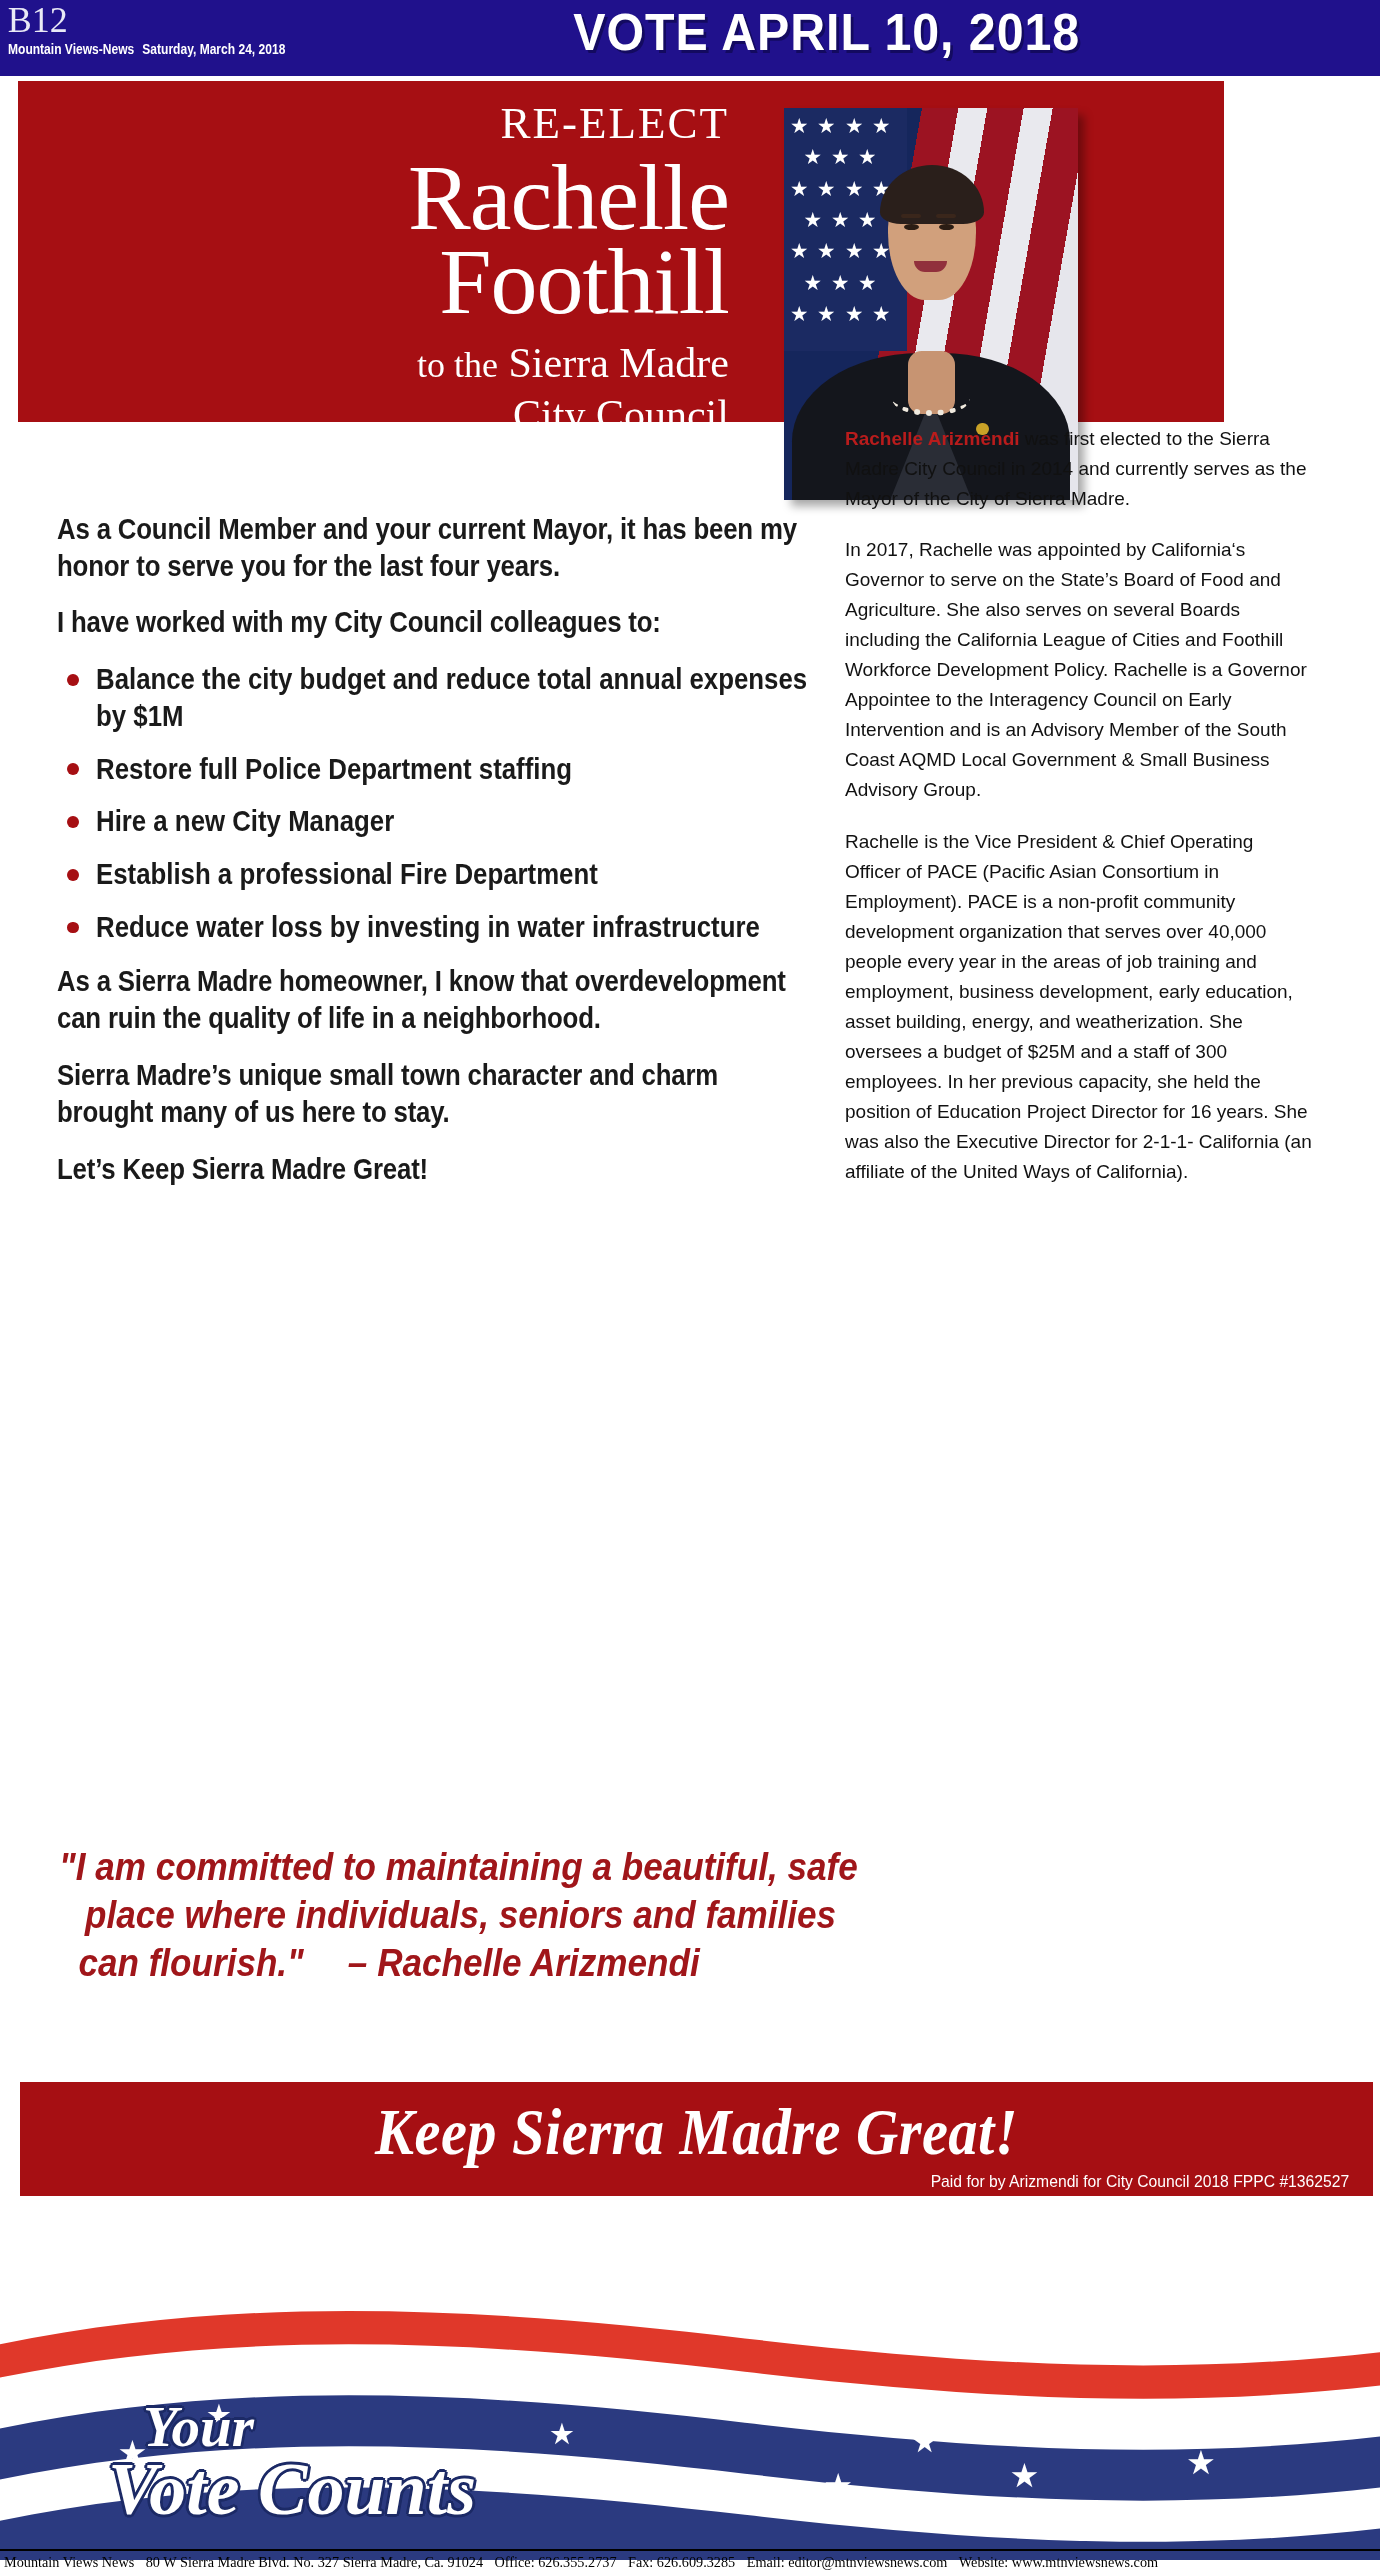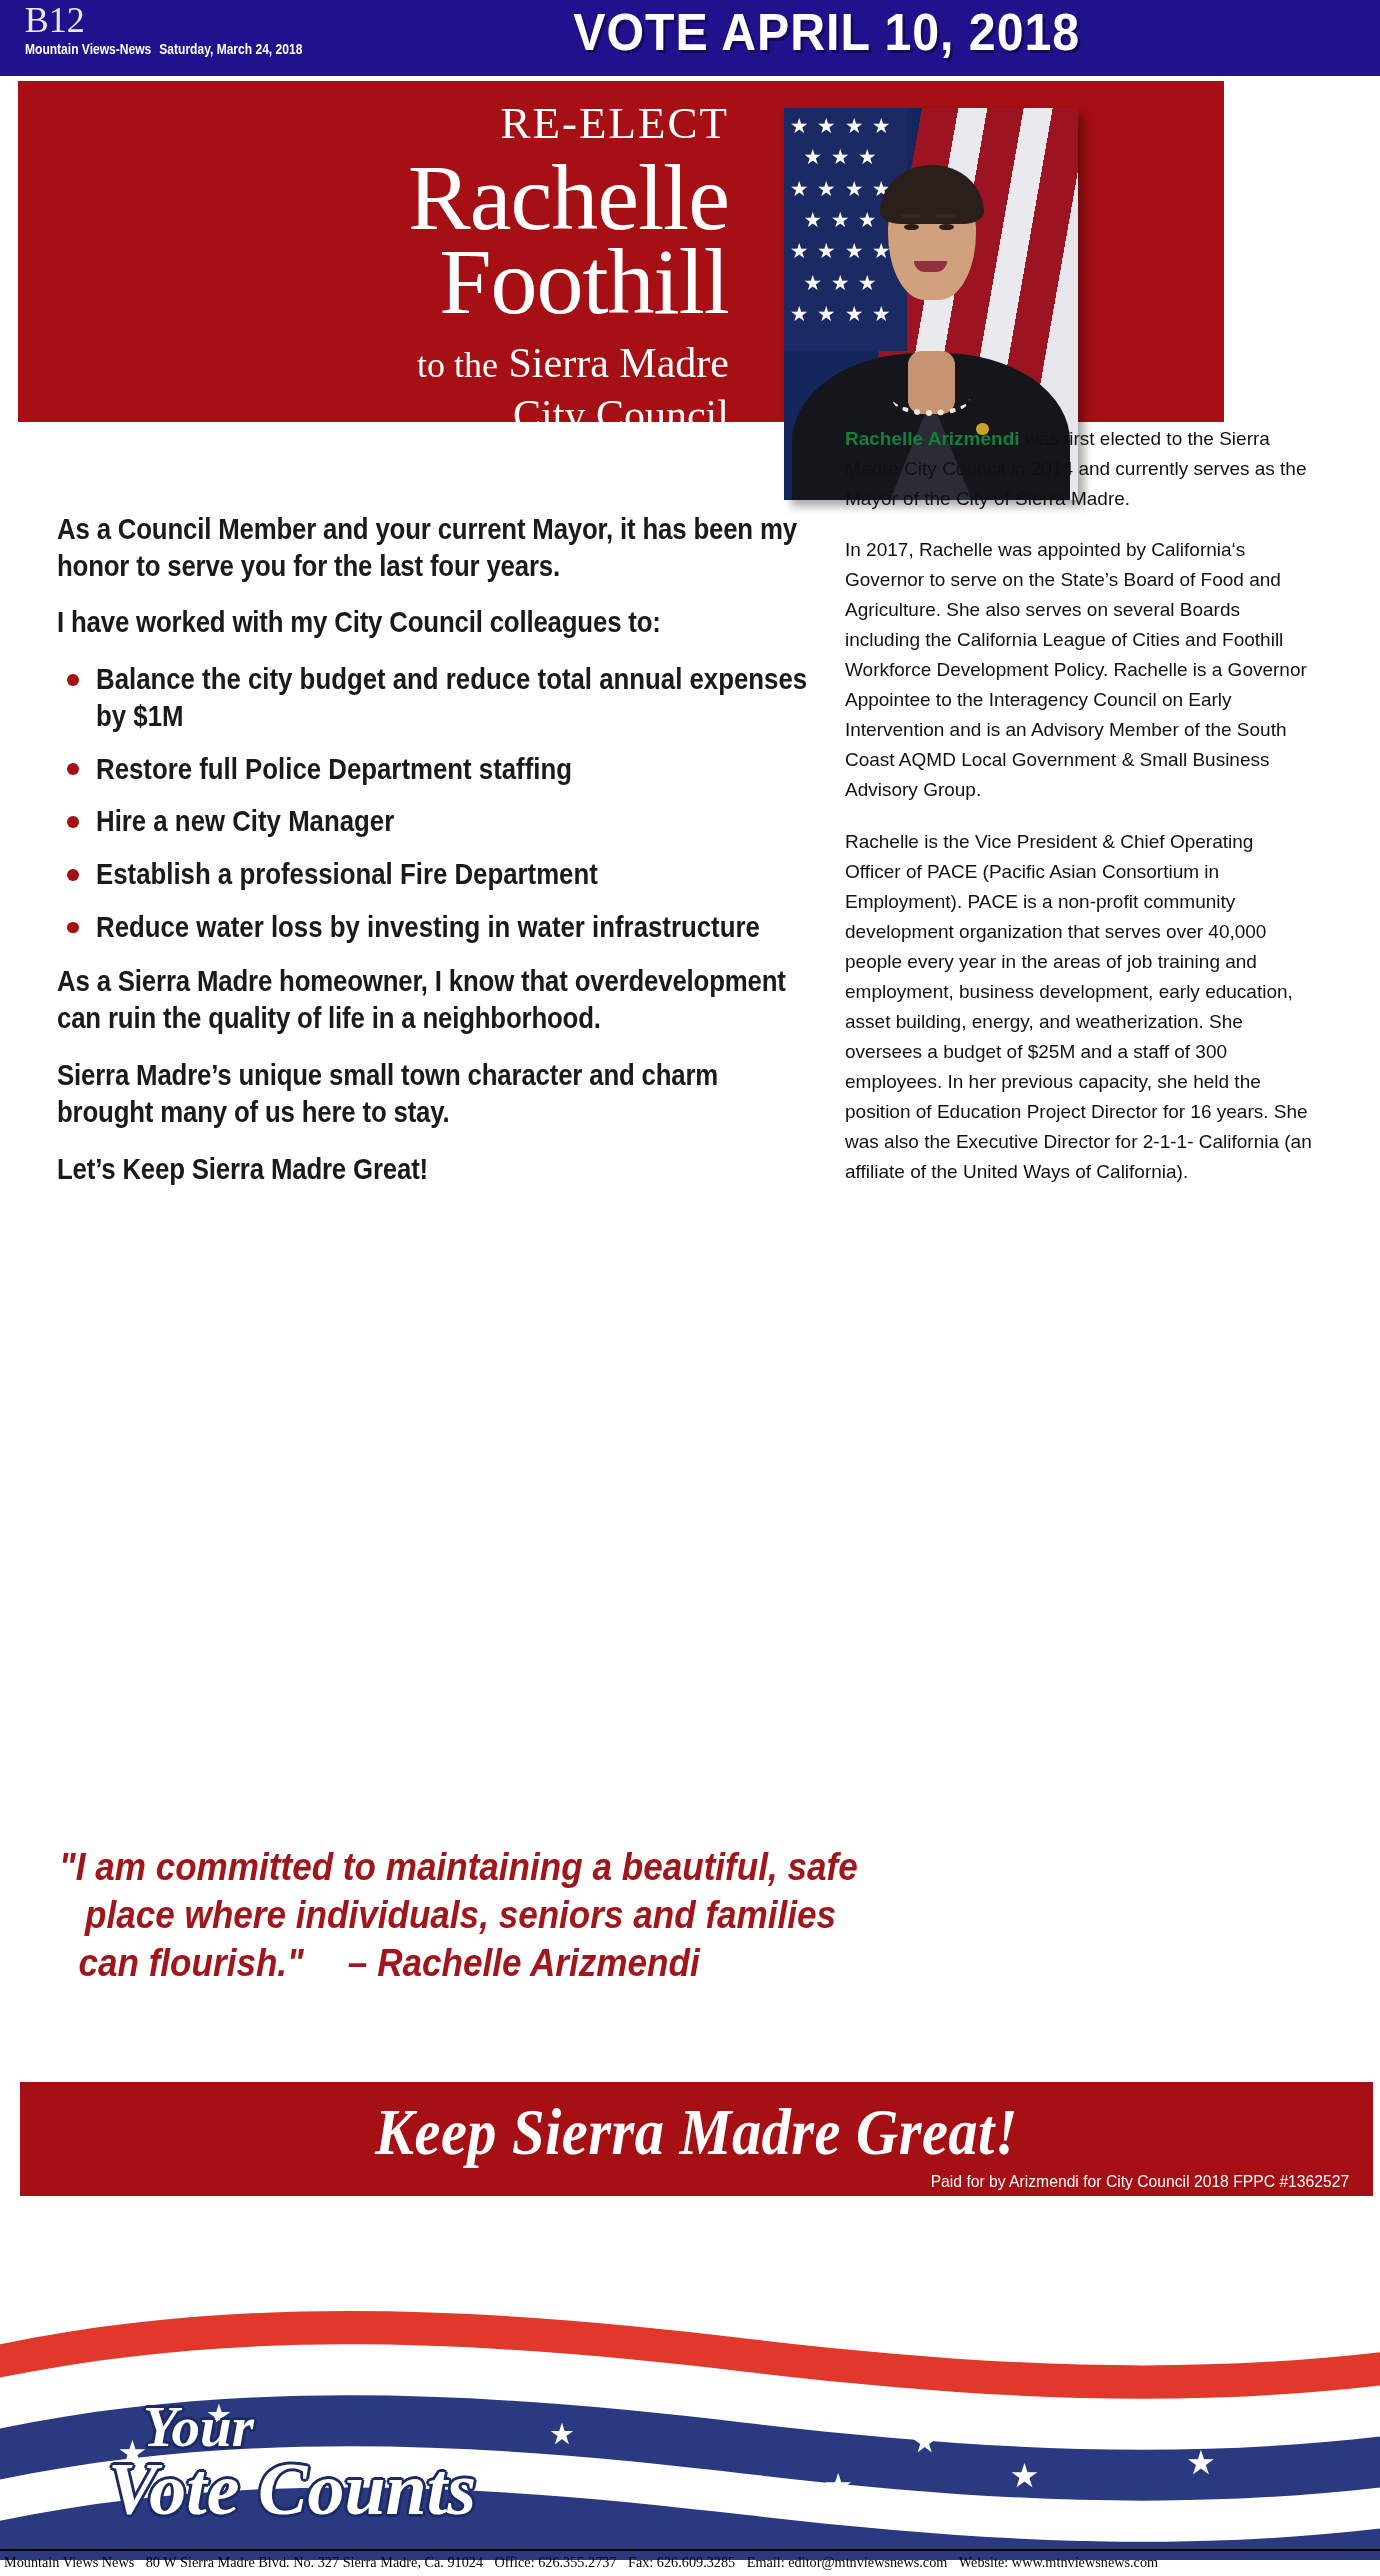--- a/index.html
+++ b/index.html
@@ -22,21 +22,20 @@
     width: 1380px;
     height: 76px;
     background: #20118c;
     box-sizing: border-box;
   }
   .masthead-left {
     position: absolute;
     left: 7.8px;
     top: 2px;
     color: #e8e8f5;
-    margin-left: 17px;
   }
   .page-number {
     font-family: "Liberation Serif", serif;
     font-size: 36px;
     line-height: 37px;
     letter-spacing: 0px;
     color: #e9e9f6;
   }
   .masthead-meta {
     font-family: "Liberation Sans", sans-serif;
@@ -256,21 +255,21 @@
     color: #111111;
   }
   .bio-p {
     font-family: "Liberation Sans", sans-serif;
     font-size: 19px;
     line-height: 30px;
     margin: 0 0 21.6px 0;
     text-align: left;
   }
   .bio-name {
-    color: #15803d;
+    color: #b91c1c;
     font-weight: bold;
   }
 
   
   .quote-block {
     position: absolute;
     left: 0;
     width: 1380px;
     text-align: left;
     padding-left: 59px;

